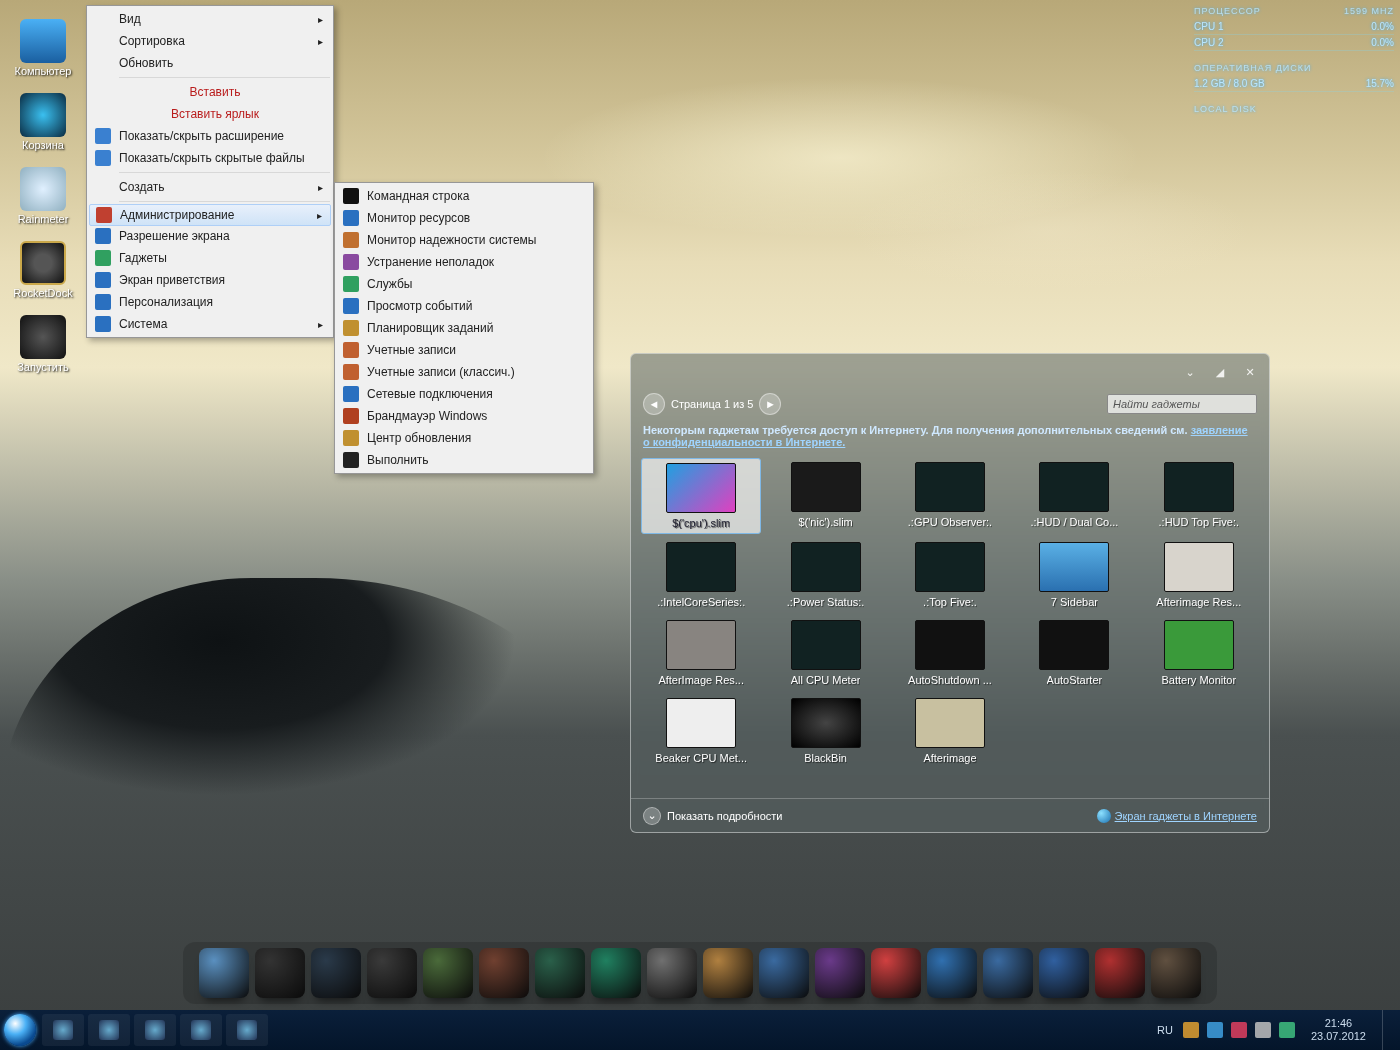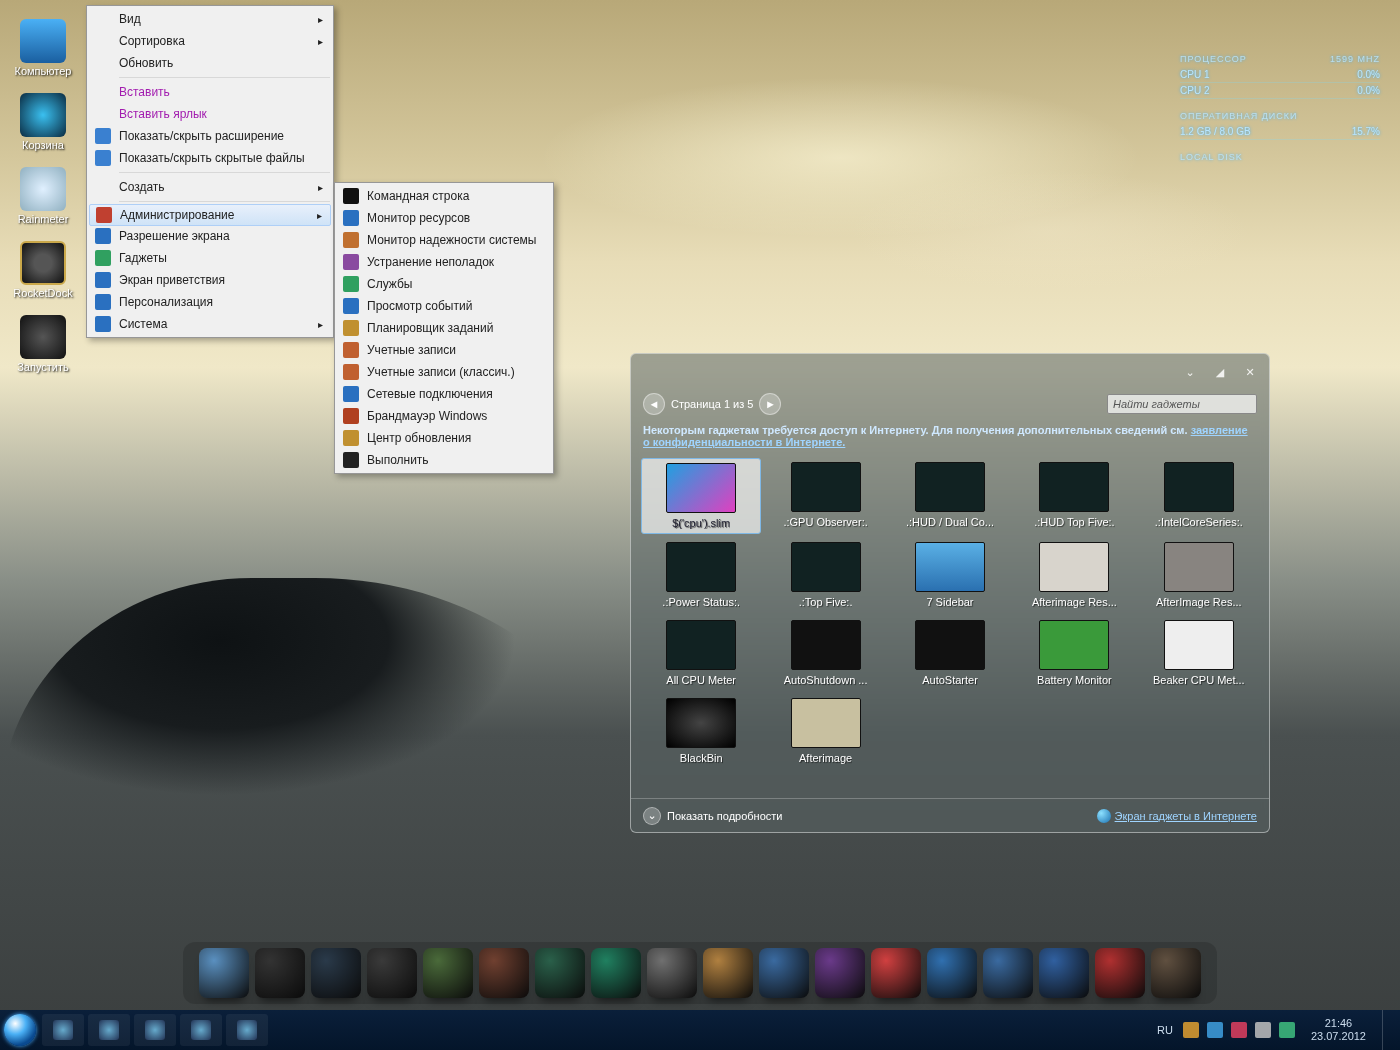--- a/index.html
+++ b/index.html
@@ -15,28 +15,28 @@
 .desk-icon .ic{width:46px;height:44px;border-radius:6px;margin-bottom:2px;display:flex;align-items:center;justify-content:center;font-size:28px;}
 .ic-computer{background:linear-gradient(#4ab0f5,#1a5fa0);}
 .ic-bin{background:radial-gradient(circle,#3ac0f0,#0a2a40);border-radius:50%;}
 .ic-rain{background:radial-gradient(circle,#e0f0ff,#90b0c0);border-radius:50% 50% 55% 55%;}
 .ic-rocket{background:radial-gradient(circle,#555 30%,#111);border-radius:50%;border:2px solid #caa84a;}
 .ic-gear{background:radial-gradient(circle,#555,#111);border-radius:50%;}
 
 .ctx{position:absolute;z-index:10;background:#f0f0f0;border:1px solid #979797;box-shadow:3px 3px 6px rgba(0,0,0,.3);font-size:12px;color:#222;padding:2px;}
 .ctx .row{display:flex;align-items:center;height:22px;padding:0 20px 0 30px;white-space:nowrap;position:relative;}
 .ctx .row.arrow::after{content:"▸";position:absolute;right:8px;font-size:10px;}
-.ctx .row.dis{color:#a21caf;}
+.ctx .row.dis{color:#b91c1c;justify-content:center;}
 .ctx .row.hl{background:linear-gradient(#e8f0fb,#cfe3f7);border:1px solid #aecff7;border-radius:2px;margin:-1px 0;}
 .ctx hr{border:none;border-top:1px solid #d8d8d8;margin:3px 1px 3px 30px;}
 .ctx .ico{position:absolute;left:6px;width:16px;height:16px;border-radius:2px;}
 .ctx1{top:5px;left:86px;width:248px;}
-.ctx2{top:182px;left:334px;width:220px;}
-
-.rain{position:absolute;top:4px;right:20px;z-index:3;font-family:Consolas,monospace;font-size:10px;color:#b9e6ff;line-height:15px;text-shadow:0 0 3px #3af;margin-top:48px;}
+.ctx2{top:182px;left:334px;width:260px;}
+
+.rain{position:absolute;top:4px;right:6px;z-index:3;font-family:Consolas,monospace;font-size:10px;color:#b9e6ff;line-height:15px;text-shadow:0 0 3px #3af;}
 .rain .hdr{letter-spacing:1px;font-size:9px;opacity:.85;display:flex;justify-content:space-between;}
 .rain .ln{display:flex;justify-content:space-between;gap:14px;border-bottom:1px solid rgba(120,220,255,.25);}
 .rain .sec{margin-bottom:10px;width:200px;}
 
 .gadgets{position:absolute;top:353px;left:630px;width:640px;height:480px;z-index:8;
   background:rgba(90,100,100,.55);border:1px solid rgba(255,255,255,.45);border-radius:6px;backdrop-filter:blur(4px);color:#fff;font-size:11px;}
 .gadgets .titlebar{height:36px;display:flex;align-items:center;justify-content:flex-end;gap:12px;padding:0 10px;}
 .gadgets .tbtn{width:18px;height:18px;display:flex;align-items:center;justify-content:center;cursor:pointer;opacity:.85;}
 .gadgets .nav{height:28px;display:flex;align-items:center;padding:0 12px;gap:6px;}
 .gadgets .pgbtn{width:22px;height:22px;border-radius:50%;background:rgba(255,255,255,.25);border:1px solid rgba(255,255,255,.4);display:flex;align-items:center;justify-content:center;cursor:pointer;}
@@ -247,20 +247,24 @@
     <span class="pgbtn">►</span>
     <span class="search">Найти гаджеты</span>
   </div>
   <div class="notice">
     <span>Некоторым гаджетам требуется доступ к Интернету. Для получения дополнительных сведений см. </span><a>заявление о конфиденциальности в Интернете.</a>
   </div>
   <div class="grid" id="gadgrid">
       <div class="gad sel">
         <div class="thumb" style="background:linear-gradient(135deg,#20a0e0,#e040c0)"></div>
         <div class="lbl">$('cpu').slim</div>
+      </div>
+      <div class="gad">
+        <div class="thumb" style="background:#1a1a1a"></div>
+        <div class="lbl">$('nic').slim</div>
       </div>
       <div class="gad">
         <div class="thumb" style="background:#122"></div>
         <div class="lbl">.:GPU Observer:.</div>
       </div>
       <div class="gad">
         <div class="thumb" style="background:#122"></div>
         <div class="lbl">.:HUD / Dual Co...</div>
       </div>
       <div class="gad">

